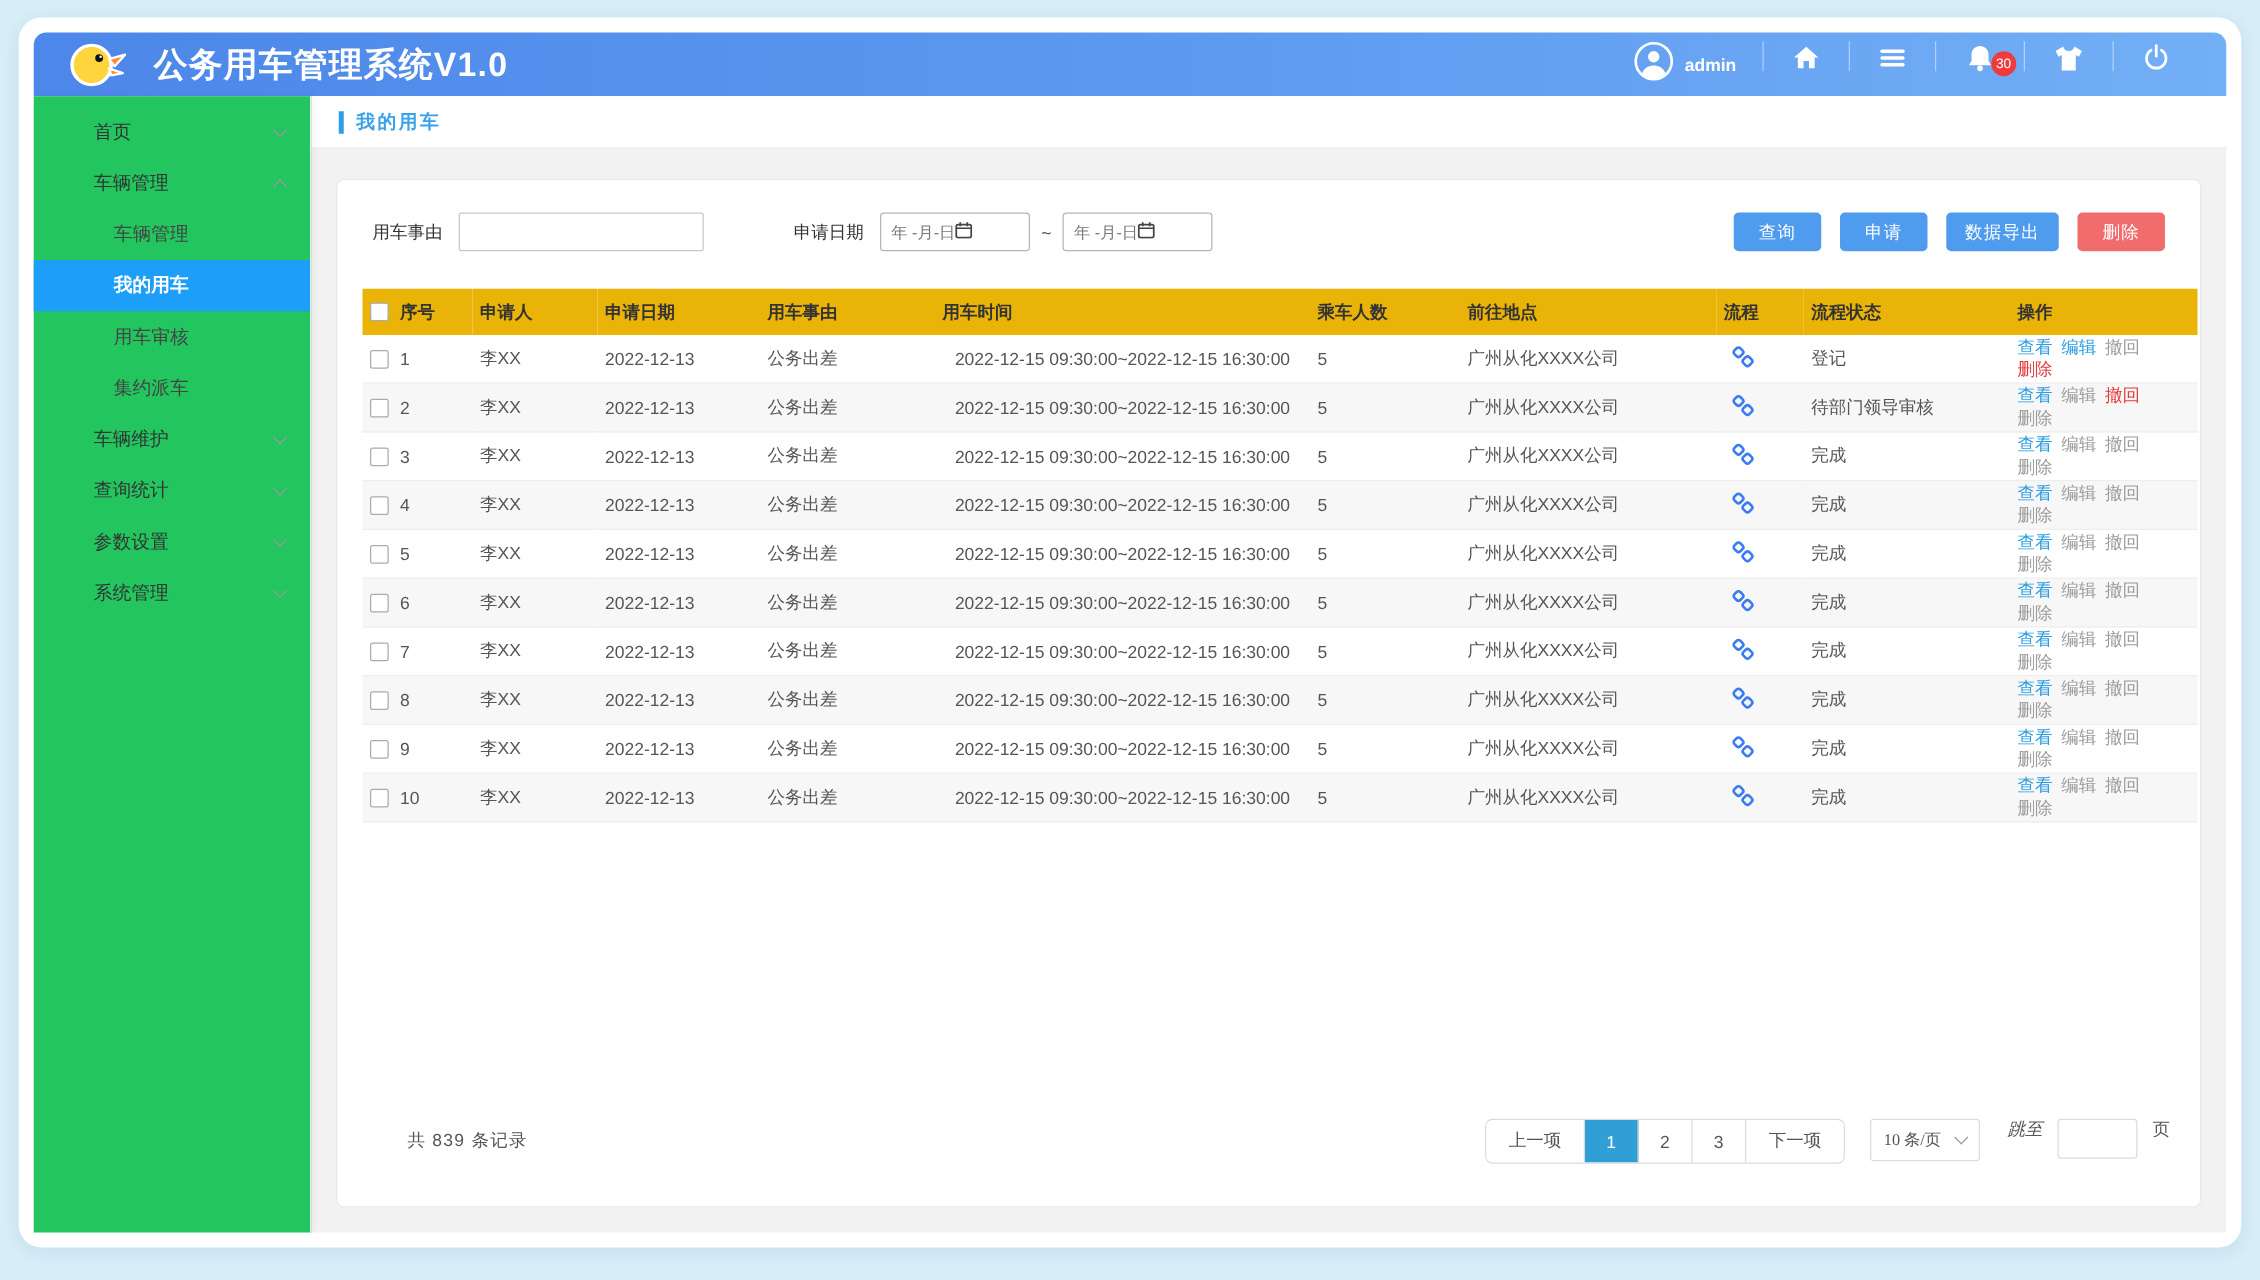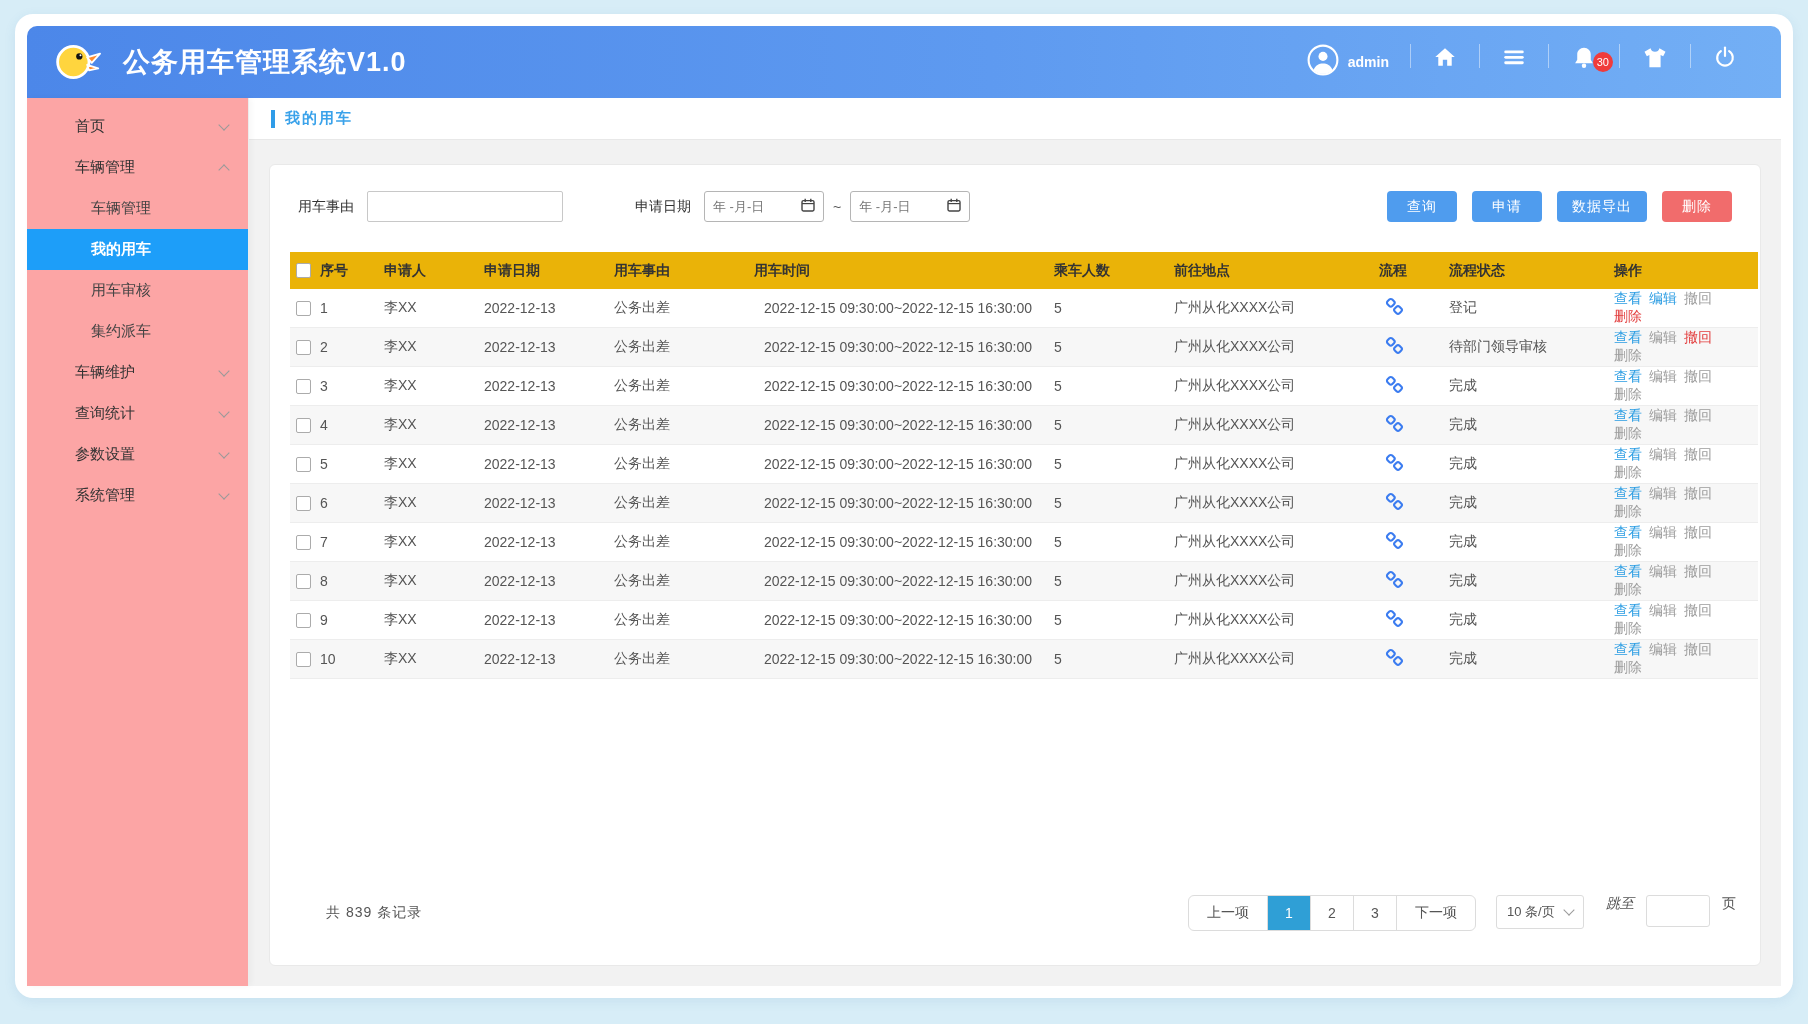--- a/index.html
+++ b/index.html
@@ -5,36 +5,36 @@
   * { margin:0; padding:0; box-sizing:border-box; }
   html,body { width:1808px; height:1024px; overflow:hidden; }
   body { background:#d7edf7; font-family:"Liberation Sans", sans-serif; position:relative; }
 
   .frame { position:absolute; left:15px; top:14px; right:15px; bottom:26px;
            background:#fff; border-radius:18px; padding:12px;
            box-shadow:0 3px 12px rgba(60,120,180,.10);
            display:flex; flex-direction:column; }
 
   
-  .app-header { height:72px; flex:none; border-radius:10px 10px 0 0;
+  .app-header { height:51px; flex:none; border-radius:10px 10px 0 0;
                 background:linear-gradient(90deg,#4c87e9 0%,#5e9af0 55%,#73aff5 100%);
                 display:flex; align-items:center; padding:0 22px 0 26px; }
   .logo { width:48px; height:48px; flex:none; }
   .app-title { color:#fff; font-size:27px; font-weight:bold; margin-left:22px; letter-spacing:1px; }
   .header-right { margin-left:auto; display:flex; align-items:flex-start; }
   .h-item { display:flex; align-items:center; padding:0 21px; position:relative; cursor:pointer; }
   .h-sep { width:1px; height:24px; background:rgba(255,255,255,.45); }
   .admin-name { color:#fff; font-size:14px; font-weight:bold; margin-left:9px; }
   .badge { position:absolute; top:8px; right:6px; min-width:20px; height:20px; border-radius:10px;
            background:#f03b3b; color:#fff; font-size:11px; display:flex; align-items:center;
            justify-content:center; padding:0 4px; }
 
   
   .app-body { flex:1; display:flex; min-height:0; }
-  .sidebar { width:222px; flex:none; background:#fca5a5; padding-top:8px;
+  .sidebar { width:222px; flex:none; background:#22c55e; padding-top:8px;
              border-right:1px solid #ececec; box-shadow:2px 0 6px rgba(0,0,0,.04); z-index:2; }
   .menu-item { height:41px; display:flex; align-items:center; font-size:15px; color:#333;
                padding-left:48px; position:relative; cursor:pointer; }
   .menu-item.sub { padding-left:64px; color:#444; }
   .menu-item.active { background:#1d9ef9; color:#fff; font-weight:bold; }
   .chev { position:absolute; right:20px; width:8px; height:8px;
           border-right:1.5px solid #9a9a9a; border-bottom:1.5px solid #9a9a9a; }
   .chev.down { transform:rotate(45deg); margin-top:-4px; }
   .chev.up   { transform:rotate(-135deg); margin-top:4px; }
 
@@ -47,21 +47,21 @@
   .card { flex:1; background:#fff; border:1px solid #e9e9e9; border-radius:6px;
           margin:24px 20px 20px; padding:26px 20px 34px; display:flex; flex-direction:column; min-height:0; }
 
   
   .filter-row { flex:none; display:flex; align-items:center; margin-bottom:30px; padding:0 8px; }
   .f-label { font-size:14px; color:#333; margin-right:13px; white-space:nowrap; }
   .f-label.date { margin-left:72px; }
   .f-input { width:196px; height:31px; border:1px solid #c8c8c8; border-radius:2px; background:#fff;
              font-family:inherit; font-size:14px; padding:0 8px; }
   .date-input { width:120px; height:31px; border:1px solid #b5b5b5; border-radius:3px; background:#fff;
-                display:flex; align-items:center; justify-content:space-between; padding:0 8px;
+                display:flex; align-items:center; justify-content:flex-start; padding:0 8px;
                 color:#777; font-size:13px; cursor:pointer; }
   .tilde { margin:0 9px; color:#555; font-size:14px; }
   .filter-buttons { margin-left:auto; display:flex; gap:15px; }
   .btn { height:31px; min-width:70px; padding:0 15px; border:none; border-radius:4px;
          color:#fff; font-size:14px; cursor:pointer; font-family:inherit; letter-spacing:1px; }
   .btn.blue { background:#4f9cee; }
   .btn.red  { background:#f16c6c; }
 
   
   table { width:100%; border-collapse:collapse; table-layout:fixed; flex:none; }
@@ -85,21 +85,21 @@
   .total-text { font-size:14px; color:#555; letter-spacing:1px; }
   .pager { margin-left:auto; display:flex; align-items:flex-start; }
   .page-group { display:flex; border:1px solid #dcdcdc; border-radius:6px; overflow:hidden; background:#fff; }
   .page-btn { min-width:43px; height:34px; display:flex; align-items:center; justify-content:center;
               font-size:14px; color:#555; border-right:1px solid #dcdcdc; cursor:pointer; padding:0 12px; }
   .page-btn.wide { padding:0 18px; }
   .page-btn.last { border-right:none; }
   .page-btn.active { background:#2f9fd6; color:#fff; }
   .page-size { margin-left:20px; width:88px; height:34px; border:1px solid #dcdcdc; border-radius:3px;
                background:#fff; display:flex; align-items:center; justify-content:space-between;
-               padding:0 10px; font-size:13px; color:#555; cursor:pointer; }
+               padding:0 10px; font-size:13px; color:#555; cursor:pointer;font-family:Liberation Serif, serif; }
   .select-chev { width:8px; height:8px; border-right:1.5px solid #9a9a9a; border-bottom:1.5px solid #9a9a9a;
                  transform:rotate(45deg); margin-top:-4px; }
   .jump-label { margin-left:22px; font-size:14px; color:#555;font-style:italic; }
   .jump-input { width:64px; height:32px; border:1px solid #dcdcdc; border-radius:3px; margin-left:12px;
                 background:#fff; font-family:inherit; font-size:14px; padding:0 6px; }
   .jump-suffix { margin-left:12px; font-size:14px; color:#555; }
 </style>
 </head>
 <body>
 

